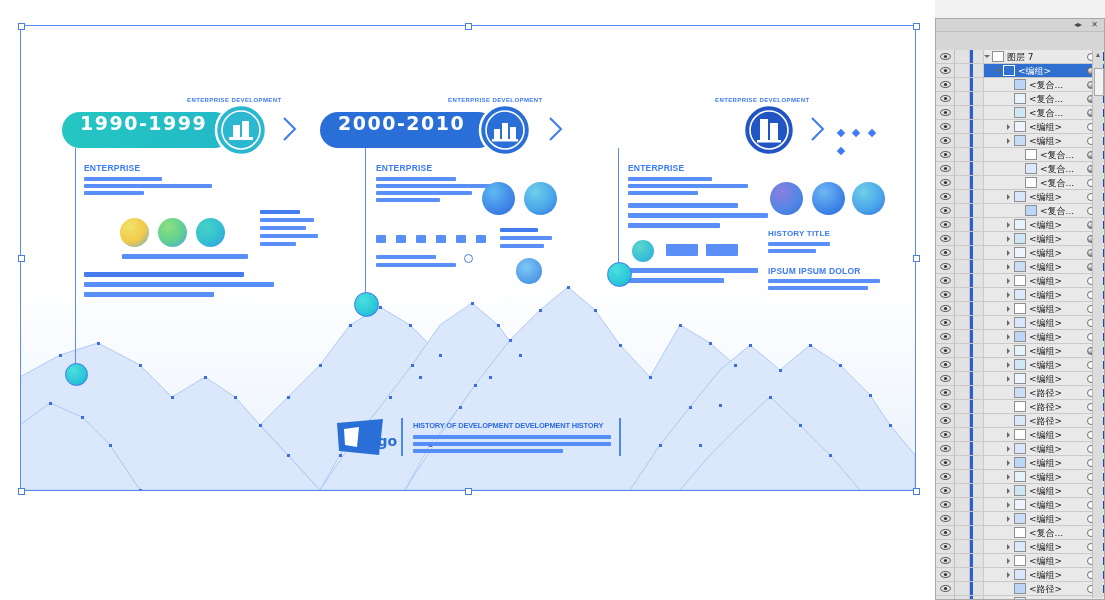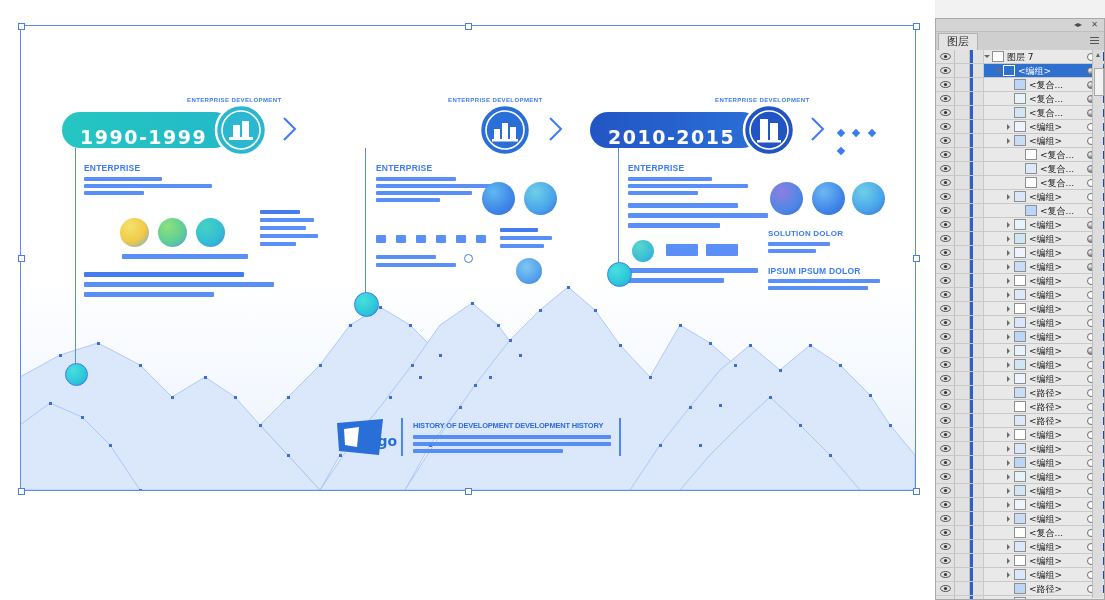--- a/index.html
+++ b/index.html
@@ -24,21 +24,21 @@
 
   
   .sel-handle{position:absolute;width:5px;height:5px;background:#ffffff;border:1px solid #4a7fe0;}
   .sel-center{position:absolute;width:7px;height:7px;border:1px solid #4a7fe0;border-radius:50%;background:transparent;}
 
   
   #mountains{position:absolute;left:0;top:0;width:895px;height:465px;}
 
   
   .section{position:absolute;top:0;}
-  .pill{position:relative;height:36px;border-radius:18px 18px 18px 18px;display:flex;align-items:flex-end;}
+  .pill{position:relative;height:36px;border-radius:18px 18px 18px 18px;display:flex;align-items:flex-start;}
   .pill-label{font-weight:bold;font-size:19px;letter-spacing:1.5px;color:#ffffff;padding-left:18px;
      font-family:"DejaVu Sans", sans-serif;}
   .tiny-head{position:absolute;font-size:6px;font-weight:bold;color:#3d7bf5;letter-spacing:.4px;white-space:nowrap;}
   .chev{position:absolute;width:16px;height:26px;}
 
   .blk-title{position:absolute;font-size:8.5px;font-weight:bold;color:#3d7bf5;letter-spacing:.2px;white-space:nowrap;}
   .blur-line{position:absolute;background:#4b86f7;border-radius:1px;opacity:.92;}
   .blur-line.hv{background:#3571ef;}
 
   .iconcirc{position:absolute;border-radius:50%;}
@@ -197,20 +197,23 @@
 
         <div class="blur-line hv" style="left:22px;top:172px;width:160px;height:5px;filter:blur(.6px);"></div>
         <div class="blur-line" style="left:22px;top:182px;width:190px;height:5px;filter:blur(.6px);"></div>
         <div class="blur-line" style="left:22px;top:192px;width:130px;height:5px;filter:blur(.6px);"></div>
 
         <div class="node" style="left:3px;top:263px;width:21px;height:21px;background:radial-gradient(circle at 35% 30%,#4ae0dd 0%,#27c2d8 70%,#2f7fe0 100%);border:1.5px solid #3d7bf5;"></div>
       </div>
 
       <div class="section" style="left:300px;top:75px;width:250px;">
         <div class="tiny-head" style="left:128px;top:-3px;filter:blur(.55px);">ENTERPRISE DEVELOPMENT</div>
+        <div class="pill" style="left:0;top:12px;width:176px;background:linear-gradient(90deg,#2a6fd8 0%,#2a6fd8 100%);">
+          <span class="pill-label" style="filter:blur(.5px);">2000-2010</span>
+        </div>
         <svg style="position:absolute;left:158px;top:3px;width:54px;height:54px;">
           <circle cx="27" cy="27" r="25" fill="#2a6fd8" stroke="#ffffff" stroke-width="2.5"></circle>
           <circle cx="27" cy="27" r="19" fill="none" stroke="#ffffff" stroke-width="1.6"></circle>
           <rect x="16" y="26" width="6" height="10" fill="#ffffff"></rect>
             <rect x="24" y="20" width="6" height="16" fill="#ffffff"></rect>
           <rect x="32" y="24" width="6" height="12" fill="#ffffff"></rect>
             <rect x="14" y="36" width="26" height="2.5" fill="#ffffff"></rect>
         </svg>
         <svg class="chev" style="left:228px;top:16px;" viewBox="0 0 16 26">
             <polyline points="2,2 13,13 2,24" fill="none" stroke="#3d7bf5" stroke-width="2"></polyline>
@@ -241,23 +244,20 @@
         <div class="blur-line" style="left:56px;top:155px;width:60px;height:4px;filter:blur(.6px);"></div>
         <div class="blur-line" style="left:56px;top:163px;width:80px;height:4px;filter:blur(.6px);"></div>
 
         <div class="iconcirc" style="left:196px;top:158px;width:26px;height:26px;background:radial-gradient(circle at 40% 35%,#7ec8f5 0%,#4f9ae8 70%,#2f6ad6 100%);"></div>
 
         <div class="node" style="left:34px;top:192px;width:23px;height:23px;background:radial-gradient(circle at 35% 30%,#4ae0dd 0%,#27c2d8 70%,#2f7fe0 100%);border:1.5px solid #3d7bf5;"></div>
       </div>
 
       <div class="section" style="left:570px;top:75px;width:290px;">
         <div class="tiny-head" style="left:125px;top:-3px;filter:blur(.55px);">ENTERPRISE DEVELOPMENT</div>
-        <div class="pill" style="left:0;top:12px;width:170px;background:linear-gradient(90deg,#2255c4 0%,#2a6fd8 100%);">
-          <span class="pill-label" style="filter:blur(.5px);">2010-2015</span>
-        </div>
         <svg style="position:absolute;left:152px;top:3px;width:54px;height:54px;">
           <circle cx="27" cy="27" r="25" fill="#2255c4" stroke="#ffffff" stroke-width="2.5"></circle>
           <circle cx="27" cy="27" r="19" fill="none" stroke="#ffffff" stroke-width="1.6"></circle>
           <rect x="18" y="16" width="8" height="21" fill="#ffffff"></rect>
             <rect x="28" y="20" width="8" height="17" fill="#ffffff"></rect>
           <rect x="15" y="37" width="24" height="2.5" fill="#ffffff"></rect>
         </svg>
         <svg class="chev" style="left:220px;top:16px;" viewBox="0 0 16 26">
             <polyline points="2,2 13,13 2,24" fill="none" stroke="#3d7bf5" stroke-width="2"></polyline>
           </svg>
@@ -276,21 +276,21 @@
         <div class="blur-line" style="left:38px;top:91px;width:70px;height:4px;filter:blur(.5px);"></div>
 
         <div class="iconcirc" style="left:180px;top:82px;width:33px;height:33px;background:radial-gradient(circle at 35% 30%,#8d7fe0 0%,#4f86e6 60%,#2f6ad6 100%);"></div>
         <div class="iconcirc" style="left:222px;top:82px;width:33px;height:33px;background:radial-gradient(circle at 35% 30%,#6fb8f2 0%,#3f86e8 60%,#2f6ad6 100%);"></div>
         <div class="iconcirc" style="left:262px;top:82px;width:33px;height:33px;background:radial-gradient(circle at 35% 30%,#6fd0e8 0%,#49a3ea 60%,#2f6ad6 100%);"></div>
 
         <div class="blur-line" style="left:38px;top:103px;width:110px;height:5px;filter:blur(.6px);"></div>
         <div class="blur-line" style="left:38px;top:113px;width:140px;height:5px;filter:blur(.6px);"></div>
         <div class="blur-line" style="left:38px;top:123px;width:92px;height:5px;filter:blur(.6px);"></div>
 
-        <div class="blk-title" style="left:178px;top:129px;filter:blur(.5px);font-size:8px;">SOLUTION DOLOR</div>
+        <div class="blk-title" style="left:178px;top:129px;filter:blur(.5px);font-size:8px;">HISTORY TITLE</div>
         <div class="blur-line" style="left:178px;top:142px;width:62px;height:4px;filter:blur(.5px);"></div>
         <div class="blur-line" style="left:178px;top:149px;width:48px;height:4px;filter:blur(.5px);"></div>
 
         <div class="iconcirc" style="left:42px;top:140px;width:22px;height:22px;background:radial-gradient(circle at 35% 30%,#58d8c9 0%,#35b8da 70%,#2f7fe0 100%);"></div>
         <div class="blur-line" style="left:76px;top:144px;width:32px;height:12px;filter:blur(.7px);"></div>
         <div class="blur-line" style="left:116px;top:144px;width:32px;height:12px;filter:blur(.7px);"></div>
 
         <div class="blk-title" style="left:178px;top:166px;filter:blur(.45px);font-size:8.5px;">IPSUM IPSUM DOLOR</div>
         <div class="blur-line" style="left:178px;top:179px;width:112px;height:4px;filter:blur(.5px);"></div>
         <div class="blur-line" style="left:178px;top:186px;width:100px;height:4px;filter:blur(.5px);"></div>
@@ -331,28 +331,20 @@
     <div class="sel-handle" style="left:913px;top:488px;"></div>
     <div class="sel-center" style="left:464px;top:254px;"></div>
   </div>
 
   <div id="panel">
     <div id="panel-titlebar">
       <span class="tb-ic" style="right:22px;">◂▸</span>
       <span class="tb-ic" style="right:6px;">✕</span>
     </div>
 
-    <div id="panel-tabrow">
-      <div id="panel-tab">图层</div>
-      <div id="panel-menu">
-        <span></span>
-          <span></span>
-          <span></span>
-      </div>
-    </div>
 
     <div id="layer-list">
         <div class="lrow">
           <div class="eyecol">
             <svg class="eye" viewBox="0 0 11 7">
               <ellipse cx="5.5" cy="3.5" rx="5" ry="3" fill="none" stroke="#444" stroke-width="0.9"></ellipse>
               <circle cx="5.5" cy="3.5" r="1.6" fill="#333"></circle>
             </svg>
           </div>
           <div class="lockcol"></div>

